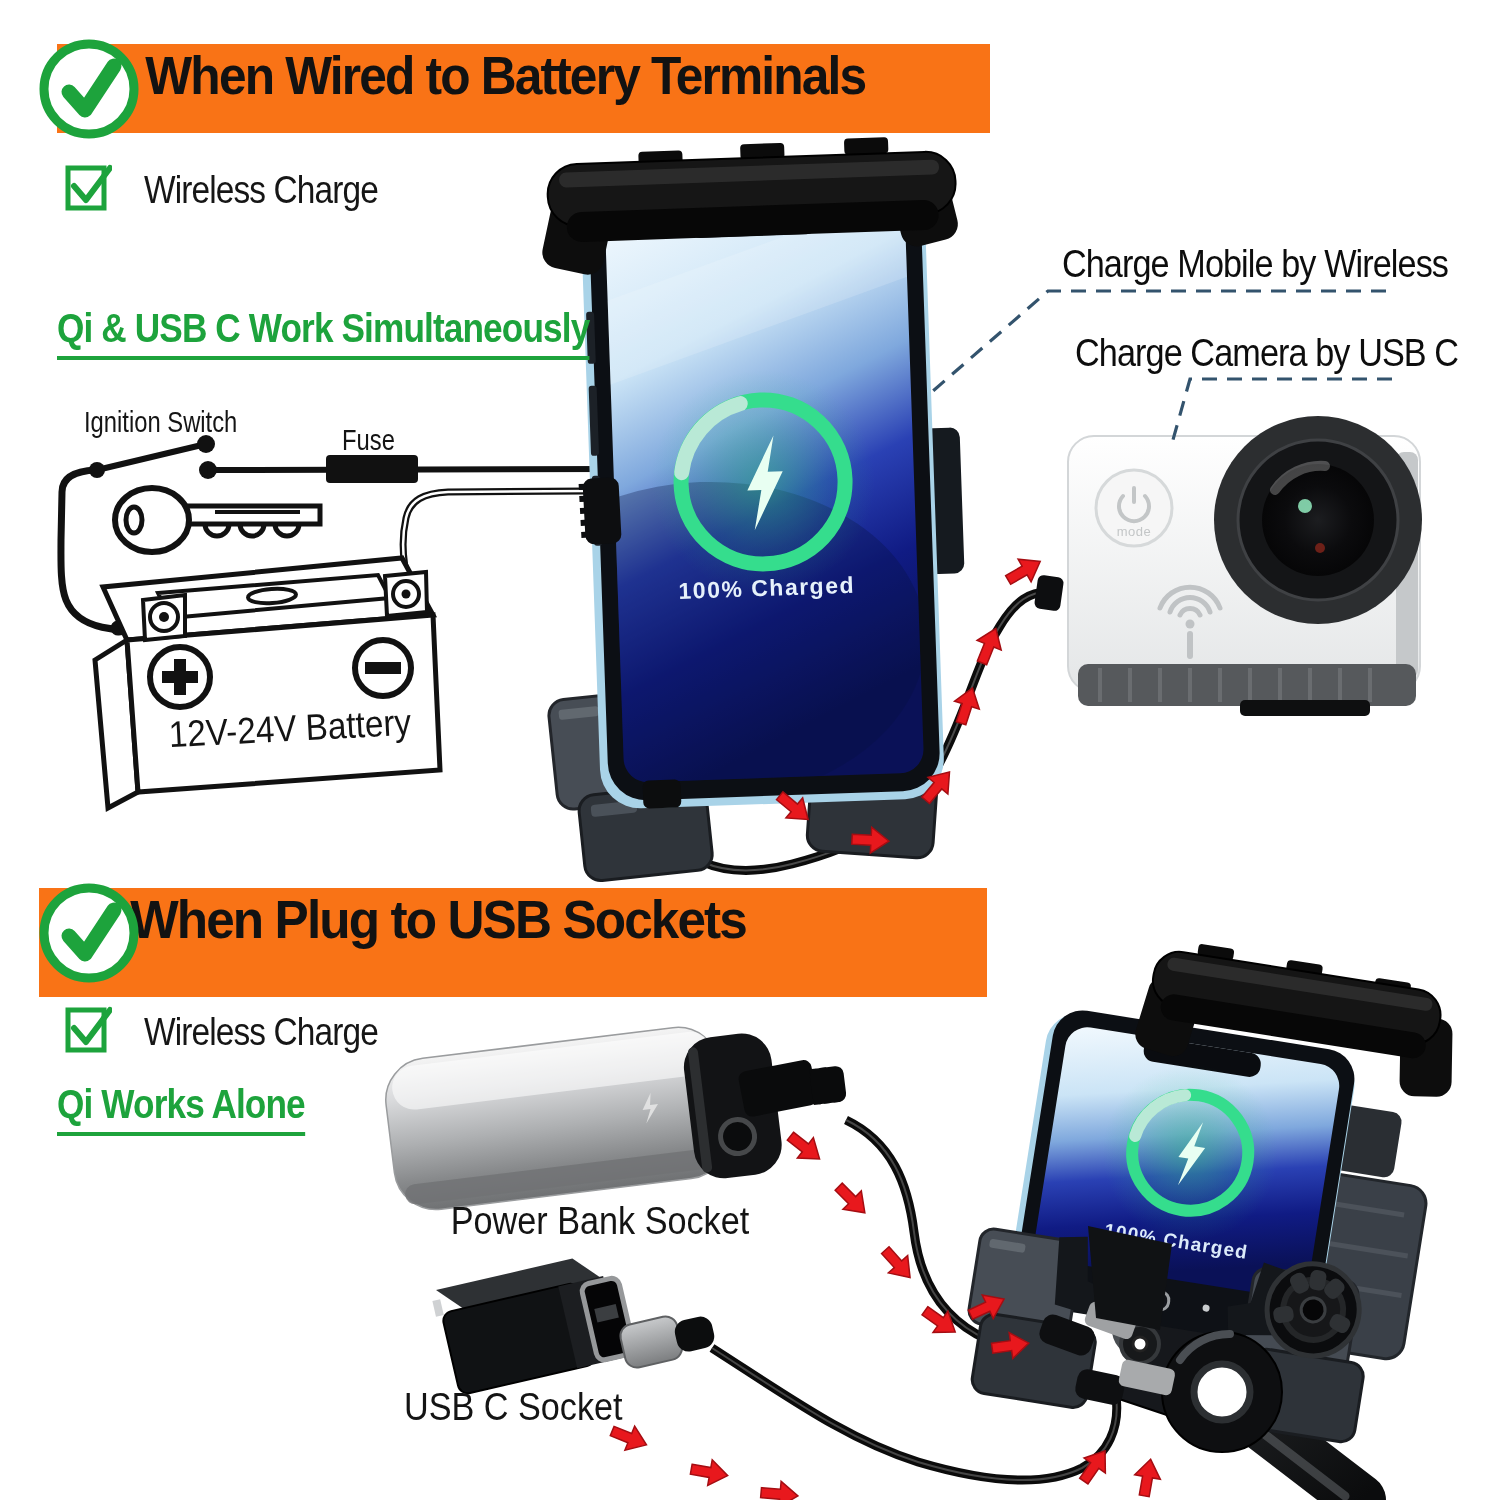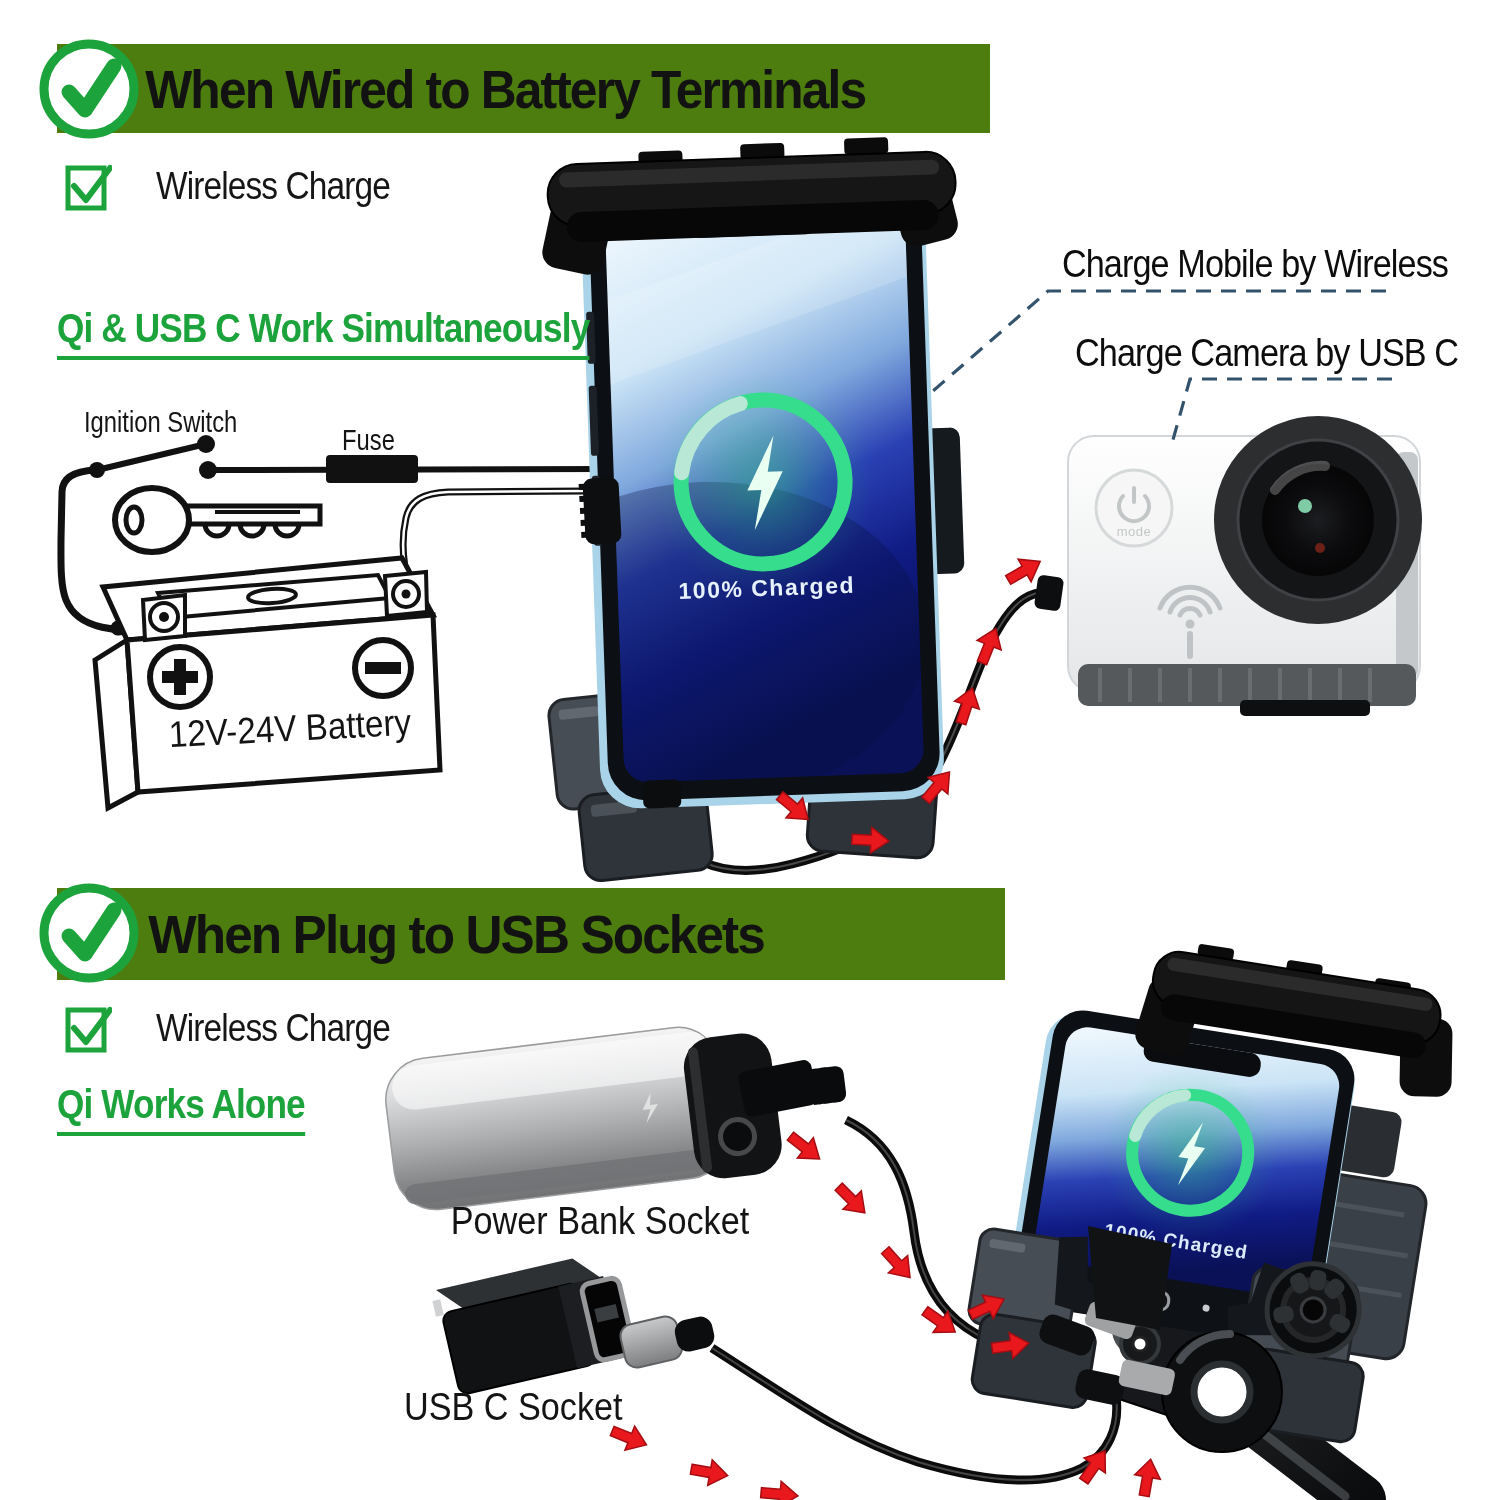--- a/index.html
+++ b/index.html
@@ -1,23 +1,23 @@
 <!DOCTYPE html>
 <html><head>
 <meta charset="utf-8">
 <style>
   html,body{margin:0;padding:0;background:#fff;}
   .canvas{position:relative;width:1500px;height:1500px;background:#ffffff;overflow:hidden;
           font-family:"Liberation Sans",sans-serif;color:#161616;}
   .abs{position:absolute;}
-  .hdr{position:absolute;background:#4d7c0f;display:flex;align-items:center;}
+  .hdr{position:absolute;background:#f97316;display:flex;}
   .hdr-text{font-weight:bold;font-size:54px;color:#121212;letter-spacing:-2px;white-space:nowrap;
             transform:scaleX(.92);transform-origin:left center;padding-left:96px;}
   .badge{position:absolute;width:106px;height:106px;}
-  .row{position:absolute;display:flex;align-items:center;gap:44px;}
+  .row{position:absolute;display:flex;align-items:flex-end;gap:32px;}
   .row-label{font-size:38px;color:#161616;letter-spacing:-1px;white-space:nowrap;
              transform:scaleX(.88);transform-origin:left center;}
   .hl{position:absolute;font-size:40px;font-weight:bold;color:#1da33c;letter-spacing:-1px;
       white-space:nowrap;border-bottom:4px solid #1da33c;padding-bottom:5px;
       transform:scaleX(.88);transform-origin:left center;}
   .lbl{position:absolute;color:#141414;white-space:nowrap;}
   .lbl-sm{font-size:29px;transform:scaleX(.82);transform-origin:left center;}
   .lbl-md{font-size:38px;transform:scaleX(.9);transform-origin:center center;text-align:center;}
   .callout{position:absolute;font-size:38px;color:#0d0d0d;letter-spacing:-1px;white-space:nowrap;
            transform:scaleX(.9);transform-origin:center center;text-align:center;}
@@ -385,21 +385,21 @@
   </div>
   <div class="hl" style="left:57px;top:306px">Qi &amp; USB C Work Simultaneously</div>
 
   <div class="lbl lbl-sm" style="left:84px;top:406px">Ignition Switch</div>
   <div class="lbl lbl-sm" style="left:342px;top:424px">Fuse</div>
   <div class="lbl lbl-md" style="left:140px;top:708px;width:300px;transform:rotate(-3deg) scaleX(.9);font-size:37px">12V-24V Battery</div>
 
   <div class="callout" style="left:1040px;top:243px;width:430px">Charge Mobile by Wireless</div>
   <div class="callout" style="left:1055px;top:332px;width:400px">Charge Camera by USB C</div>
 
-  <div class="hdr" style="left:57px;top:888px;width:948px;height:92px">
+  <div class="hdr" style="left:39px;top:888px;width:948px;height:109px">
     <div class="hdr-text" style="transform:scaleX(.95)">When Plug to USB Sockets</div>
   </div>
   <svg class="badge" style="left:36px;top:880px" viewBox="0 0 106 106">
     <circle cx="53" cy="53" r="45" fill="#fff" stroke="#1da33c" stroke-width="9"></circle>
     <path d="M33,56 L49,74 L78,30" fill="none" stroke="#1da33c" stroke-width="15" stroke-linecap="round" stroke-linejoin="round"></path>
   </svg>
 
   <div class="row" style="left:64px;top:1002px">
     <svg width="48" height="52" viewBox="0 0 48 52">
       <rect x="4" y="8" width="36" height="40" fill="none" stroke="#1da33c" stroke-width="5"></rect>

